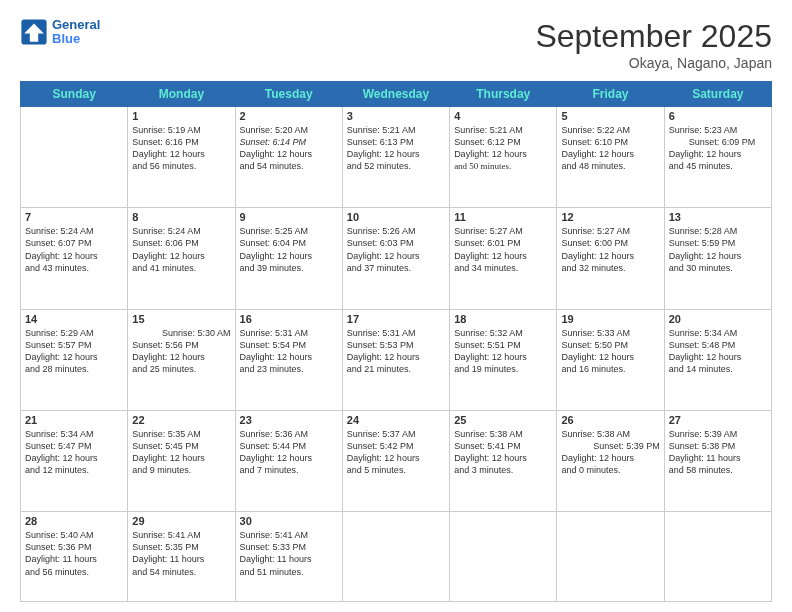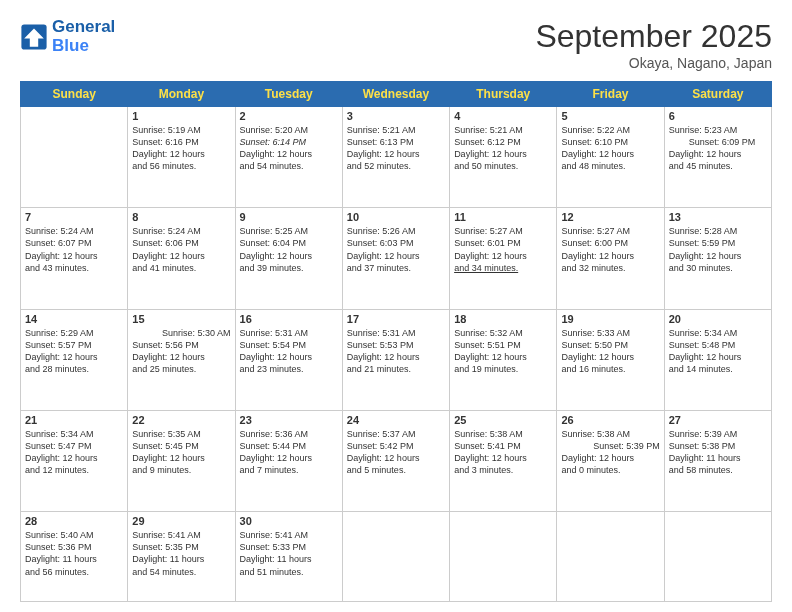--- a/index.html
+++ b/index.html
@@ -22,21 +22,21 @@
       justify-content: space-between;
       align-items: flex-start;
       margin-bottom: 10px;
     }
     .logo {
       display: flex;
       align-items: center;
       gap: 4px;
     }
     .logo-text {
-      font-size: 17px;
+      font-size: 13px;
       font-weight: bold;
       color: #333;
       line-height: 1.1;
     }
     .logo-text span {
       color: #1a5fa8;
     }
     .logo-icon {
       width: 28px;
       height: 28px;
@@ -55,21 +55,21 @@
     }
     .calendar {
       flex: 1;
       border: 1px solid #ccc;
       border-collapse: collapse;
       width: 100%;
       table-layout: fixed;
     }
     .calendar th {
       background-color: #2b6cb0;
-      color: #fde047;
+      color: #5eead4;
       text-align: center;
       font-size: 12px;
       padding: 5px 3px;
       border: 1px solid #2b6cb0;
       font-weight: bold;
     }
     .calendar td {
       border: 1px solid #ccc;
       vertical-align: top;
       padding: 3px 4px;
@@ -153,21 +153,21 @@
             <span class="cell-text" style="display: block;">Sunrise: 5:21 AM</span>
             <span class="cell-text" style="display: block;">Sunset: 6:13 PM</span>
             <span class="cell-text" style="display: block;">Daylight: 12 hours</span>
             <span class="cell-text" style="display: block;">and 52 minutes.</span>
           </td>
           <td>
             <span class="day-num">4</span>
             <span class="cell-text" style="display: block;">Sunrise: 5:21 AM</span>
             <span class="cell-text" style="display: block;">Sunset: 6:12 PM</span>
             <span class="cell-text" style="display: block;">Daylight: 12 hours</span>
-            <span class="cell-text" style="display: block;">and 50 minutes.</span>
+            <span class="cell-text" style="display: block; font-family: Liberation Serif, serif;">and 50 minutes.</span>
           </td>
           <td>
             <span class="day-num">5</span>
             <span class="cell-text" style="display: block;">Sunrise: 5:22 AM</span>
             <span class="cell-text" style="display: block;">Sunset: 6:10 PM</span>
             <span class="cell-text" style="display: block;">Daylight: 12 hours</span>
             <span class="cell-text" style="display: block;">and 48 minutes.</span>
           </td>
           <td>
             <span class="day-num">6</span>
@@ -204,21 +204,21 @@
             <span class="cell-text" style="display: block;">Sunrise: 5:26 AM</span>
             <span class="cell-text" style="display: block;">Sunset: 6:03 PM</span>
             <span class="cell-text" style="display: block;">Daylight: 12 hours</span>
             <span class="cell-text" style="display: block;">and 37 minutes.</span>
           </td>
           <td>
             <span class="day-num">11</span>
             <span class="cell-text" style="display: block;">Sunrise: 5:27 AM</span>
             <span class="cell-text" style="display: block;">Sunset: 6:01 PM</span>
             <span class="cell-text" style="display: block;">Daylight: 12 hours</span>
-            <span class="cell-text" style="display: block; text-decoration: underline;">and 34 minutes.</span>
+            <span class="cell-text" style="display: block;">and 34 minutes.</span>
           </td>
           <td>
             <span class="day-num">12</span>
             <span class="cell-text" style="display: block;">Sunrise: 5:27 AM</span>
             <span class="cell-text" style="display: block;">Sunset: 6:00 PM</span>
             <span class="cell-text" style="display: block;">Daylight: 12 hours</span>
             <span class="cell-text" style="display: block;">and 32 minutes.</span>
           </td>
           <td>
             <span class="day-num">13</span>

